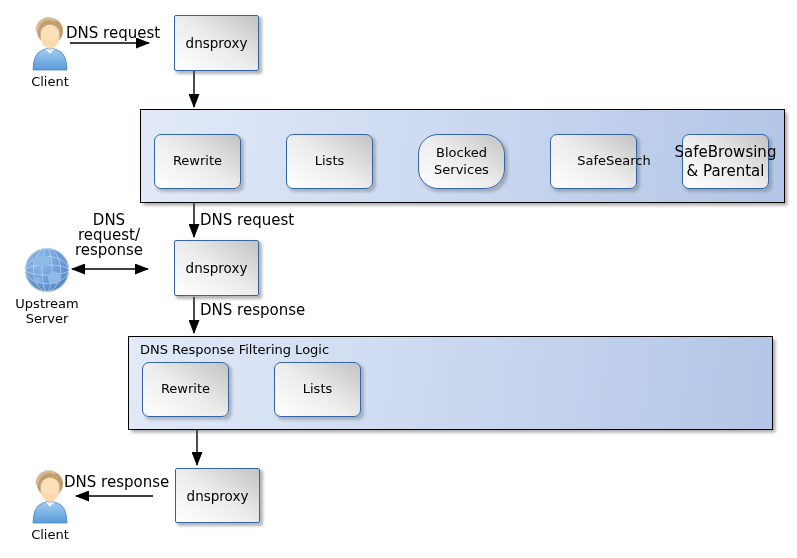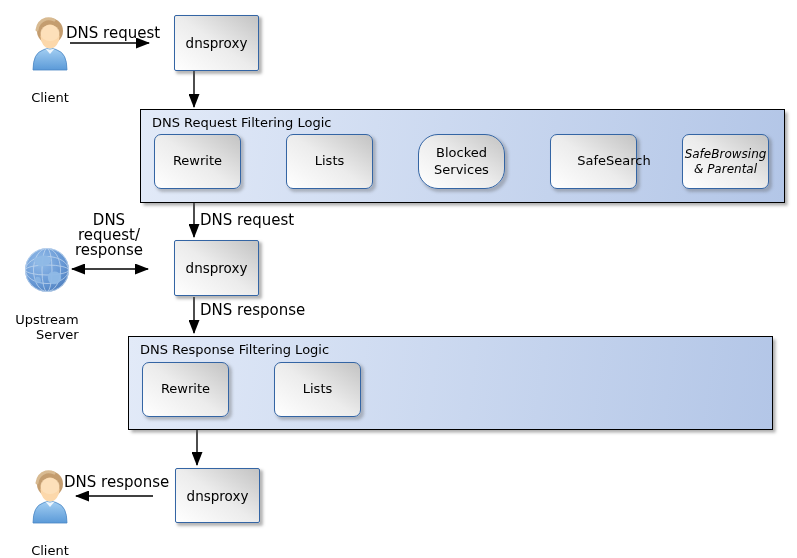--- a/index.html
+++ b/index.html
@@ -33,21 +33,21 @@
     background:linear-gradient(97deg,#e2eaf8 0%,#b3c6e7 100%);
     box-shadow:2.5px 2.5px 3px rgba(90,90,90,0.5);
     box-sizing:border-box;
   }
   .container-title{
     position:absolute;left:11px;top:5px;font-size:13px;white-space:nowrap;
   }
   .edge-label{position:absolute;font-size:15px;white-space:nowrap;}
   .edge-label.multiline{white-space:pre-line;text-align:center;line-height:15px;}
   .actor{position:absolute;display:flex;flex-direction:column;align-items:center;}
-  .actor-label{font-size:13px;margin-top:19px;text-align:right;white-space:pre-line;line-height:15px;}
+  .actor-label{font-size:13px;margin-top:3px;text-align:center;white-space:pre-line;line-height:15px;}
 </style>
 </head>
 <body>
 
 <div class="canvas">
 
   <svg class="arrow-layer" width="797" height="558" viewBox="0 0 797 558">
     <defs>
       <marker id="ah" markerUnits="userSpaceOnUse" markerWidth="14" markerHeight="11" refX="13" refY="5.5" orient="auto">
         <path d="M0 0 L14 5.5 L0 11 Z" fill="#000"></path>
@@ -90,27 +90,26 @@
     <div class="actor-label">Client</div>
   </div>
 
   <div class="node" style="left:152px;top:15px;">
     <span>dnsproxy</span>
   </div>
 
   <div class="edge-label" style="left:66px;top:24px;">DNS request</div>
 
   <div class="container-box" style="left:140px;top:109px;">
-    <div class="container-title">DNS Request Filtering Logic</div>
     <div class="step" style="left:13px;top:24px;">Rewrite</div>
     <div class="step" style="left:145px;top:24px;">Lists</div>
     <div class="step" style="left:277px;top:24px;border-radius:20px;">Blocked
 Services</div>
     <div class="step" style="left:409px;top:24px;padding-left:41px;">SafeSearch</div>
-    <div class="step" style="left:541px;top:24px;font-size:12px;font-style:italic;">SafeBrowsing
+    <div class="step" style="left:541px;top:24px;font-size:15px;">SafeBrowsing
 &amp; Parental</div>
   </div>
 
   <div class="edge-label" style="left:200px;top:211px;">DNS request</div>
 
   <div class="actor" style="left:20px;top:247px;width:54px;">
     <svg width="46" height="46" viewBox="0 0 46 46">
       <defs>
         <radialGradient id="glb" cx="0.35" cy="0.3" r="0.95">
           <stop offset="0" stop-color="#93bce9"></stop>

